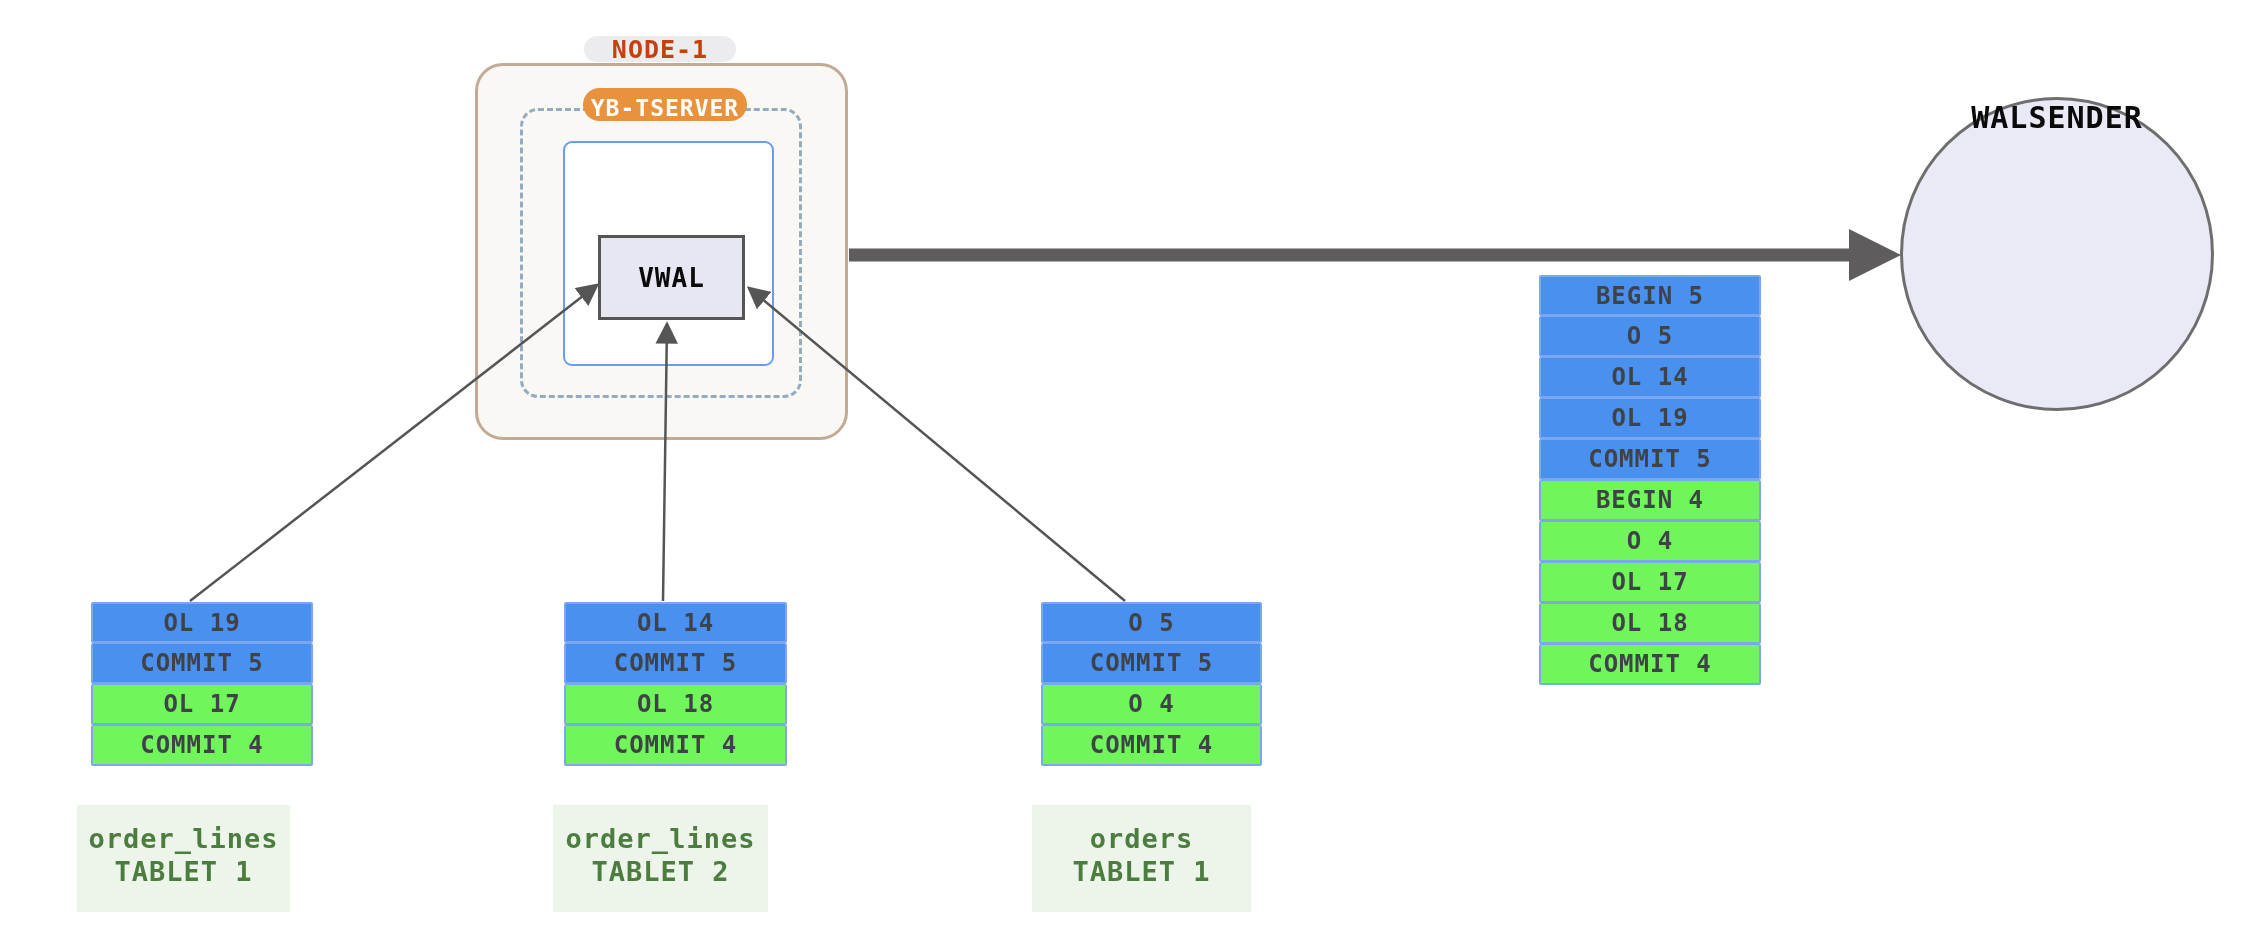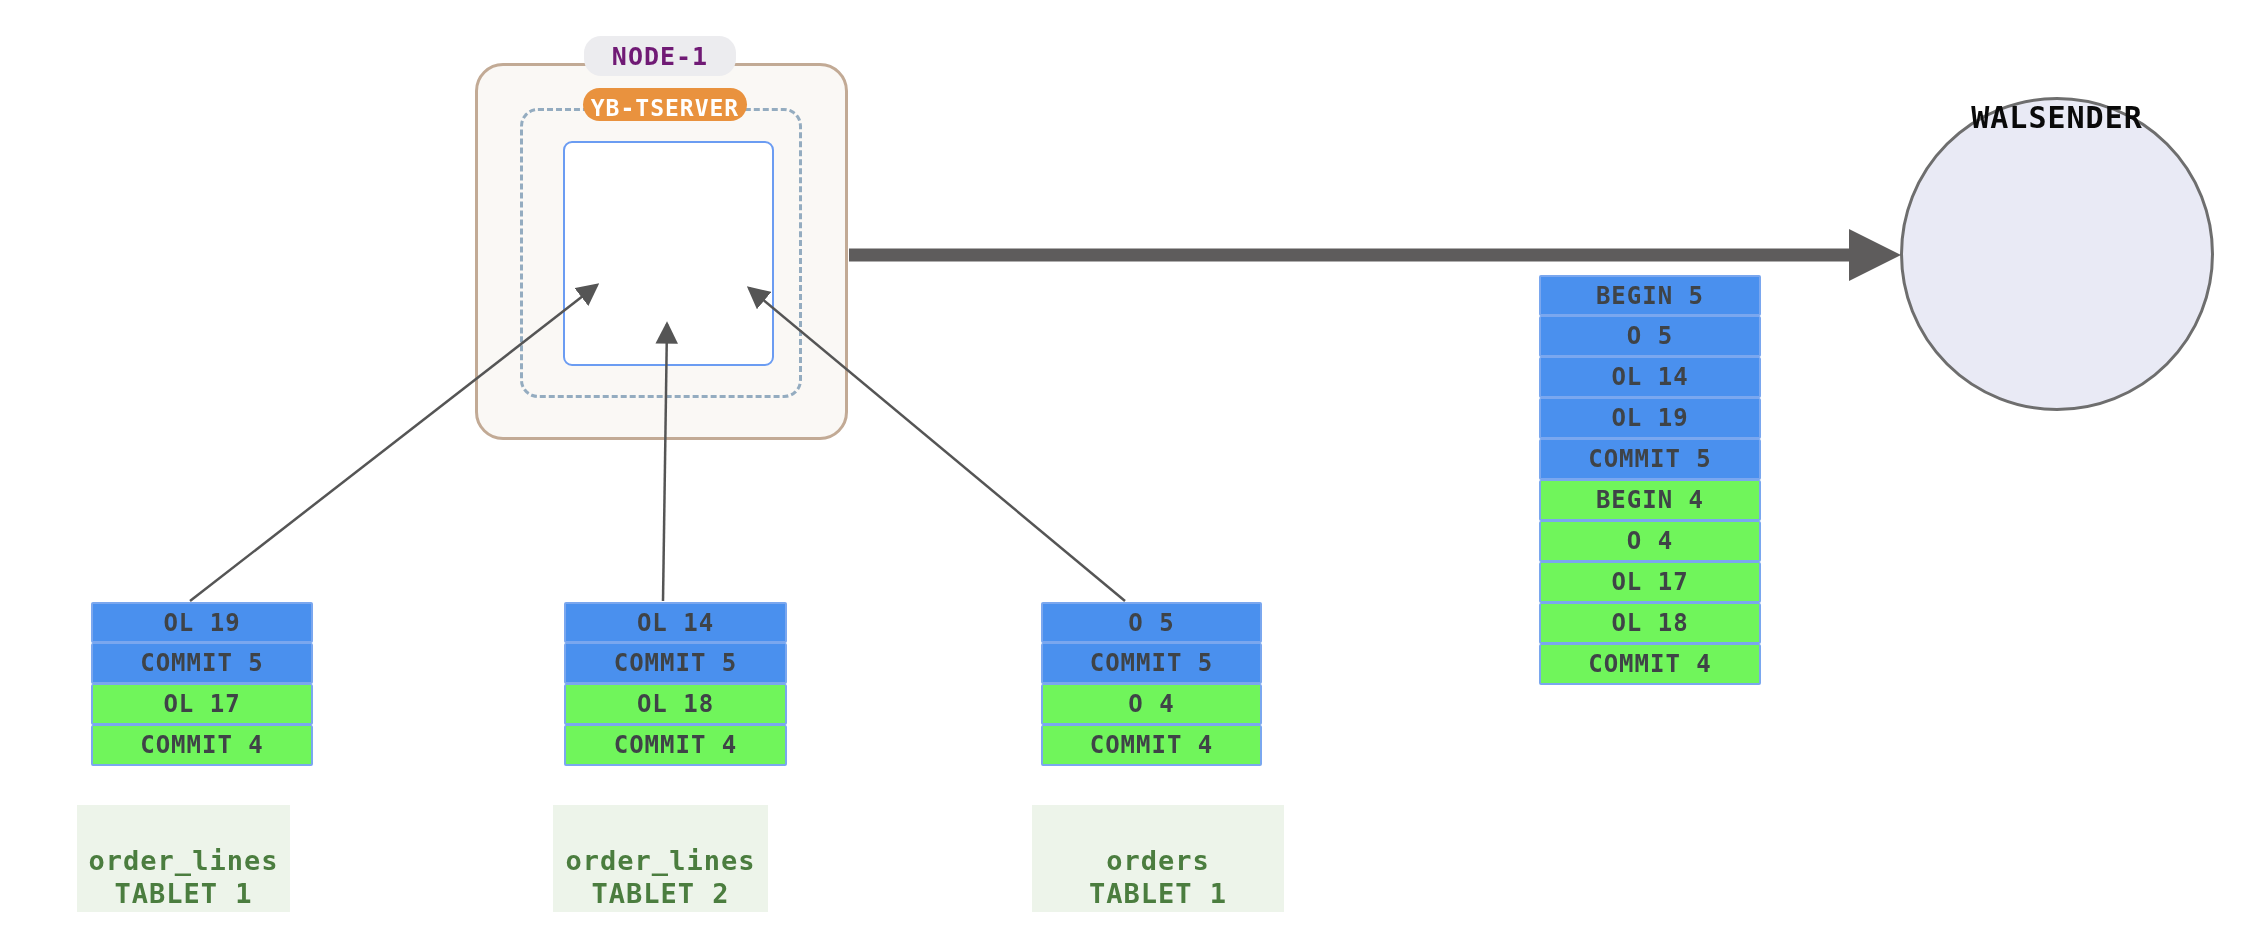--- a/index.html
+++ b/index.html
@@ -11,25 +11,25 @@
     overflow:hidden;
   }
   
   .node-box{
     position:absolute;left:475px;top:63px;width:373px;height:377px;
     background:var(--node_fill,#faf8f5);
     border:3px solid var(--node_border,#c2aa95);
     border-radius:28px;box-sizing:border-box;
   }
   .node-pill{
-    position:absolute;left:584px;top:36px;width:152px;height:40px;
+    position:absolute;left:584px;top:36px;width:152px;height:26px;
     background:var(--node_pill_bg,#ececef);
     border-radius:17px;
     display:flex;align-items:center;justify-content:center;
-    font-size:25px;font-weight:bold;color:#701a75;letter-spacing:1px;z-index:4;
+    font-size:25px;font-weight:bold;color:#c2410c;letter-spacing:1px;z-index:4;
   }
   .tserver-pill{
     position:absolute;left:583px;top:88px;width:164px;height:33px;
     background:var(--tserver_bg,#e9923e);
     border-radius:17px;
     display:flex;align-items:flex-end;justify-content:center;
     font-size:23px;font-weight:bold;color:#ffffff;letter-spacing:1px;z-index:4;
   }
   .tserver-boundary{
     position:absolute;left:520px;top:108px;width:282px;height:290px;
@@ -80,47 +80,50 @@
   .row.green{background:var(--row_green,#70f55b);}
   .stack-merged{left:1515px;top:275px;width:246px;}
   .stack-t1{left:67px;top:602px;width:246px;}
   .stack-t2{left:540px;top:602px;width:247px;}
   .stack-t3{left:1017px;top:602px;width:245px;}
   
   .tablet-label{
     position:absolute;top:805px;height:107px;box-sizing:border-box;
     background:var(--label_bg,#edf4ea);
     display:flex;flex-direction:column;justify-content:flex-end;
-    align-items:center;padding-bottom:2px;
+    align-items:center;padding-bottom:24px;
     font-size:27px;font-weight:bold;line-height:33px;
     color:var(--label_text,#4b7d3f);letter-spacing:1px;text-align:center;
   }
   .label-t1{left:77px;width:213px;}
   .label-t2{left:553px;width:215px;}
-  .label-t3{left:1032px;width:252px;}
+  .label-t3{left:1032px;width:219px;}
   
   .arrows{position:absolute;left:0;top:0;z-index:2;pointer-events:none;}
 </style>
 </head>
 <body>
 
 <div id="canvas">
 
   <div class="node-box"></div>
   <div class="node-pill">
     <span>NODE-1</span>
   </div>
 
   <div class="tserver-boundary"></div>
   <div class="tserver-pill">
     <span>YB-TSERVER</span>
   </div>
 
   <div class="cdc-box"></div>
 
+  <div class="vwal-box">
+    <span>VWAL</span>
+  </div>
 
   <div class="walsender">
     <span>WALSENDER</span>
   </div>
 
   <div class="stack stack-merged">
 
       <div class="row blue">BEGIN 5</div>
 
       <div class="row blue">O 5</div>

